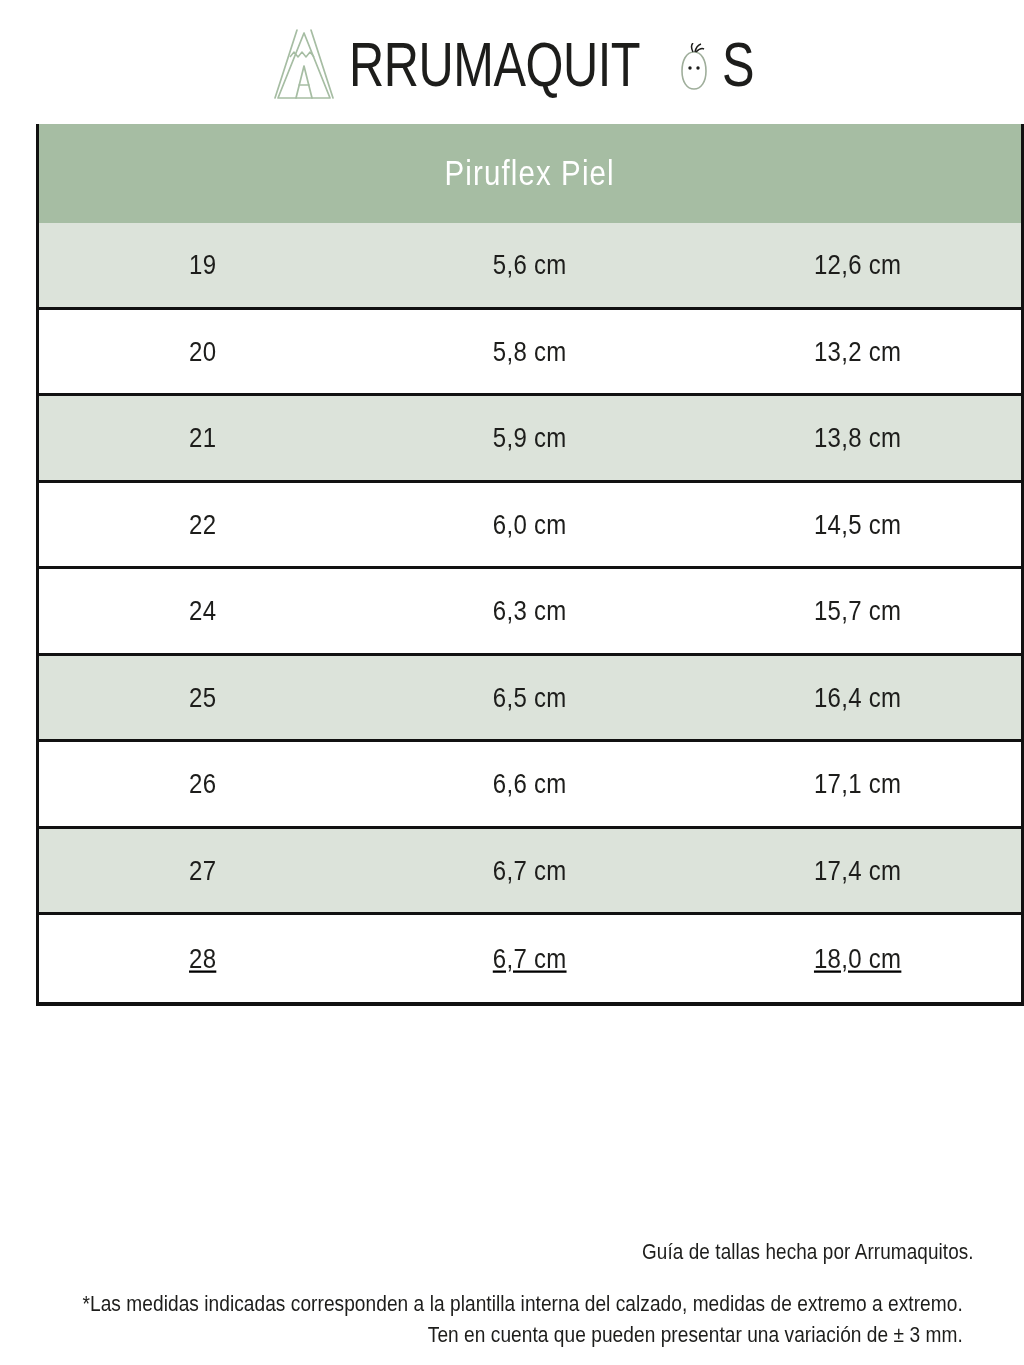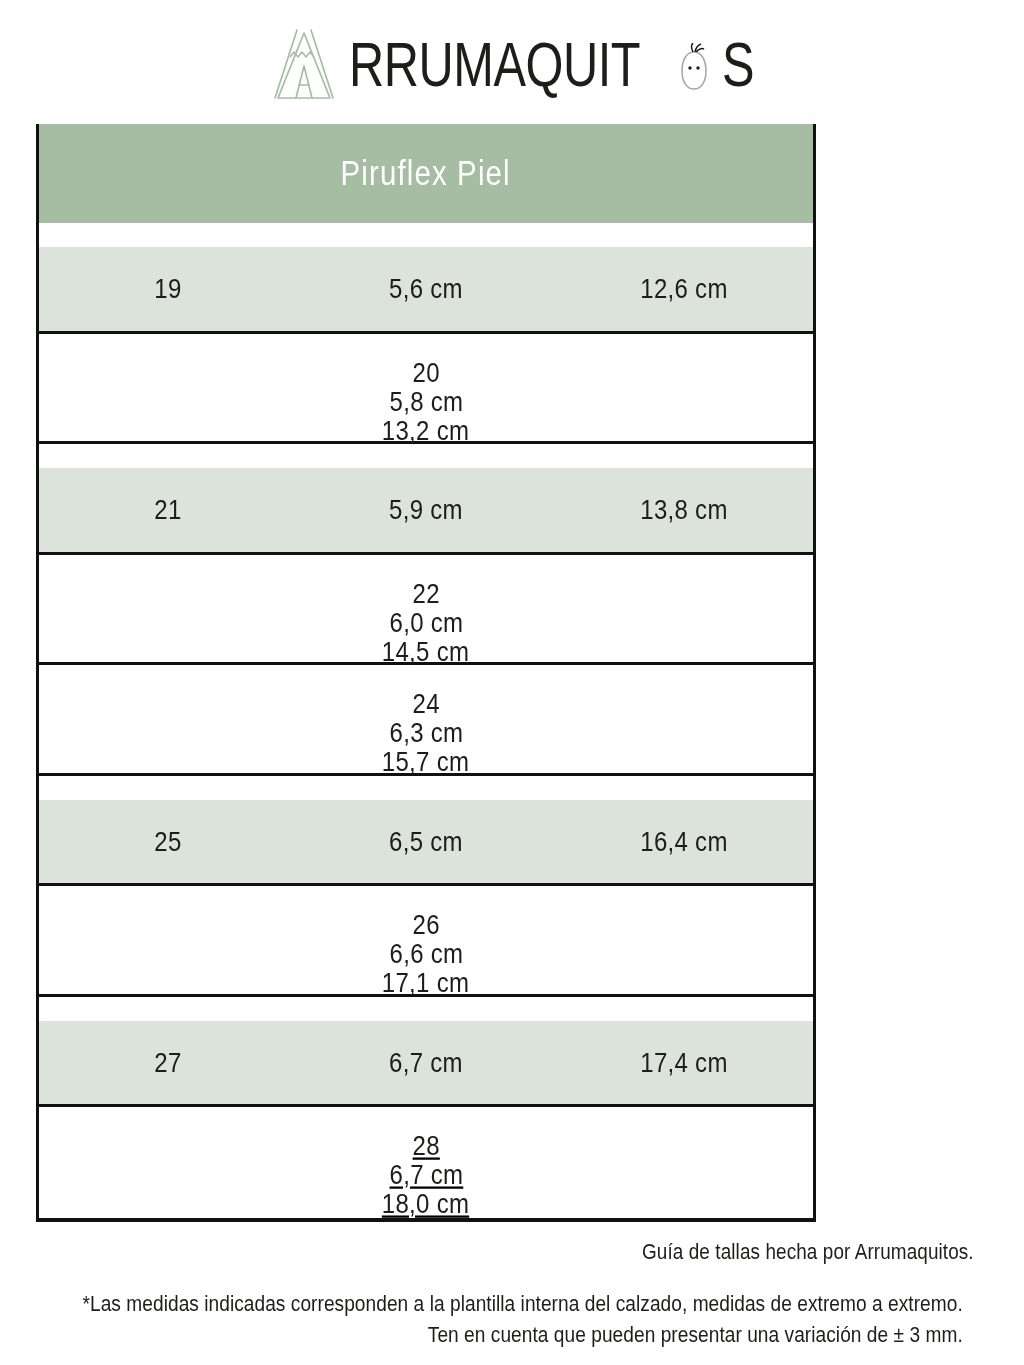--- a/index.html
+++ b/index.html
@@ -66,21 +66,21 @@
     transform: scale(0.92, 1.18);
     transform-origin: left center;
     display: inline-block;
   }
 
   
   .table {
     position: absolute;
     left: 36px;
     top: 124px;
-    width: 780px;
+    width: 988px;
     border-left: 3px solid #111111;
     border-right: 3px solid #111111;
     border-bottom: 4px solid #111111;
   }
 
   .title-band {
     background: #a6bda3;
     height: 99px;
     display: flex;
     align-items: center;
@@ -109,25 +109,24 @@
     letter-spacing: 2.4px;
     font-weight: 400;
     transform: scale(0.96, 1.1);
   }
 
   .data-row {
     height: 86.5px;
     display: flex;
     align-items: center;
     border-bottom: 3px solid #111111;
-    margin-top: 24px;
   }
   .data-row:last-child { border-bottom: none; text-decoration: underline; }
   .data-row.shade { background: #dce3da; }
-  .data-row.plain { background: #ffffff; flex-direction: column; }
+  .data-row.plain { background: #ffffff; }
 
   .data-cell {
     flex: 1 1 0;
     text-align: center;
     color: #1d1d1b;
     font-size: 25px;
     font-weight: 400;
     letter-spacing: 0.3px;
     transform: scale(0.96, 1.14);
   }

